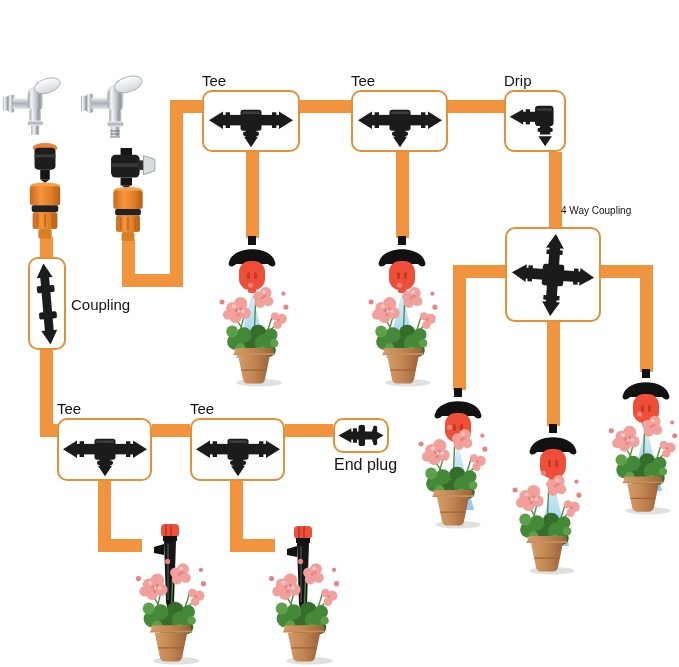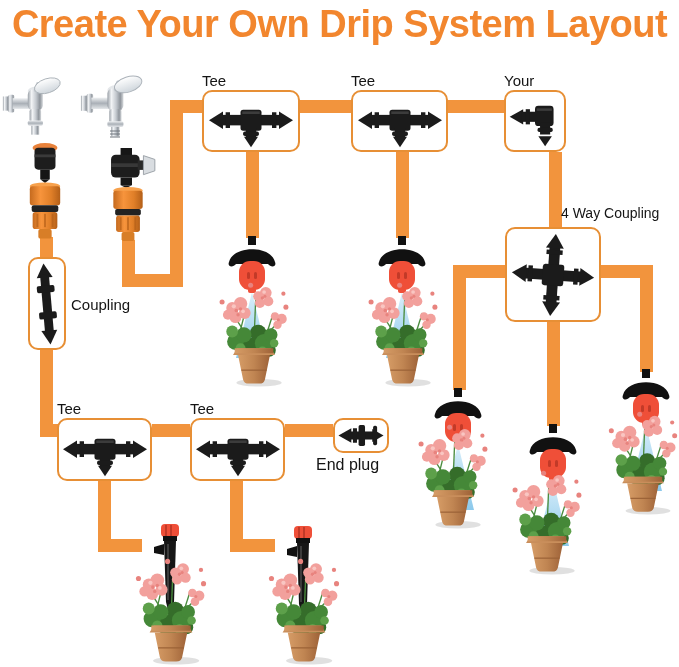--- a/index.html
+++ b/index.html
@@ -243,21 +243,20 @@
             <circle cx="62" cy="19" r="2.2"></circle>
         </g>
         <path d="M30,86 L70,86 L75,94 L25,94 Z" fill="#C98E5B"></path>
         <path d="M27,86 L73,86 L73,92 L27,92 Z" fill="url(#potG)"></path>
         <path d="M31,94 L69,94 L63,123 Q62,128 56,128 L44,128 Q38,128 37,123 Z" fill="url(#potG)"></path>
         <line x1="35" y1="112" x2="65" y2="112" stroke="#9A6136" stroke-width="1.4"></line>
       </symbol>
     </defs>
   </svg>
 
-  <div class="title">Create Your Own Drip System Layout</div>
 
   <svg class="part" style="left:2px;top:76px" width="64" height="64">
       <use href="#sym-faucet"></use>
     </svg>
   <svg class="part" style="left:80px;top:74px" width="68" height="68">
     <use href="#sym-faucet"></use>
     <g stroke="#6e757c" stroke-width="1">
         <line x1="30" y1="57" x2="40" y2="57"></line>
         <line x1="30" y1="60" x2="40" y2="60"></line>
         <line x1="30" y1="63" x2="40" y2="63"></line>
@@ -336,26 +335,26 @@
       </svg>
   </div>
   <div class="fbox" style="left:333px;top:418px;width:56px;height:35px">
     <svg width="50" height="29">
         <use href="#sym-endplug"></use>
       </svg>
   </div>
 
   <div class="lbl ctr" style="left:202px;top:72px;width:98px">Tee</div>
   <div class="lbl ctr" style="left:351px;top:72px;width:97px">Tee</div>
-  <div class="lbl ctr" style="left:504px;top:72px;width:62px">Your</div>
-  <div class="lbl" style="left:561px;top:205px;font-size:14px">4 Way Coupling</div>
+  <div class="lbl ctr" style="left:504px;top:72px;width:62px">Drip</div>
+  <div class="lbl" style="left:561px;top:205px;font-size:10px">4 Way Coupling</div>
   <div class="lbl" style="left:71px;top:296px">Coupling</div>
   <div class="lbl ctr" style="left:57px;top:400px;width:95px">Tee</div>
   <div class="lbl ctr" style="left:190px;top:400px;width:95px">Tee</div>
-  <div class="lbl ctr" style="left:316px;top:456px;width:72px;font-size:16px">End plug</div>
+  <div class="lbl ctr" style="left:334px;top:456px;width:72px;font-size:16px">End plug</div>
 
   <svg class="dripper" style="left:226px;top:236px" width="52" height="122">
       <use href="#sym-dripper"></use>
     </svg>
   <svg class="dripper" style="left:376px;top:236px" width="52" height="122">
       <use href="#sym-dripper"></use>
     </svg>
   <svg class="dripper" style="left:432px;top:388px" width="52" height="122">
       <use href="#sym-dripper"></use>
     </svg>

